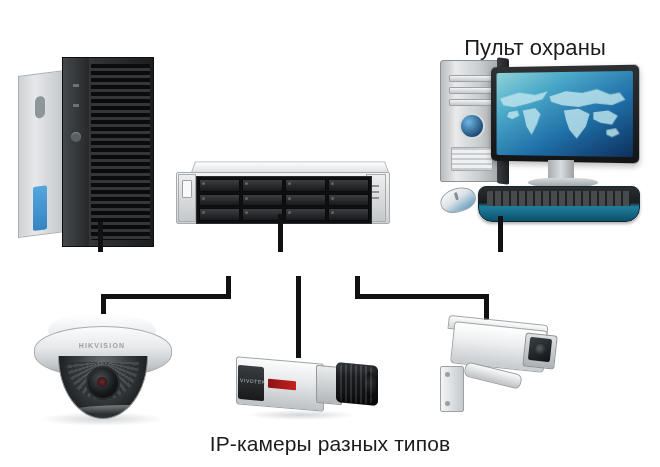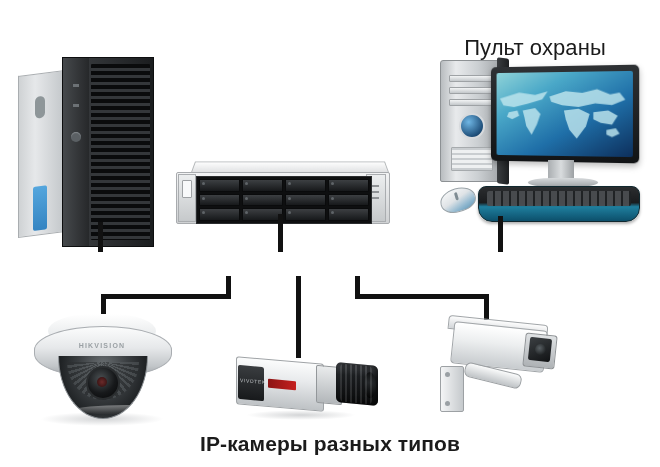--- a/index.html
+++ b/index.html
@@ -6,21 +6,21 @@
   body{width:660px;height:467px;position:relative;overflow:hidden;
        font-family:"Liberation Sans","DejaVu Sans",sans-serif;color:#1a1a1a;}
   .stage{position:absolute;inset:0;}
 
   
   .label{position:absolute;text-align:center;line-height:1.12;
          color:#1b1b1b;white-space:pre-line;letter-spacing:.1px;}
   #lbl-server{left:0;top:4px;width:236px;font-size:24px;}
   #lbl-storage{left:168px;top:116px;width:226px;font-size:22px;}
   #lbl-console{left:430px;top:28px;width:210px;font-size:22px;margin-top:8px;}
-  #lbl-cameras{left:120px;top:432px;width:420px;font-size:21px;font-weight:bold;}
+  #lbl-cameras{left:120px;top:432px;width:420px;font-size:21px;}
 
   
   #lan-bus{position:absolute;left:20px;top:245px;width:538px;height:34px;
      border-radius:17px/17px;
      background:linear-gradient(180deg,#4a4fce 0%,#3a3ec4 30%,#3135bb 62%,#272bab 100%);
      box-shadow:inset 0 -3px 4px rgba(0,0,0,.22), inset 0 3px 3px rgba(255,255,255,.18);}
   #lan-bus-label{position:absolute;inset:0;display:flex;align-items:center;
      justify-content:center;font-size:17px;font-weight:bold;color:#0d0d3a;
      letter-spacing:1.2px;text-shadow:0 1px 0 rgba(255,255,255,.12);}
 

